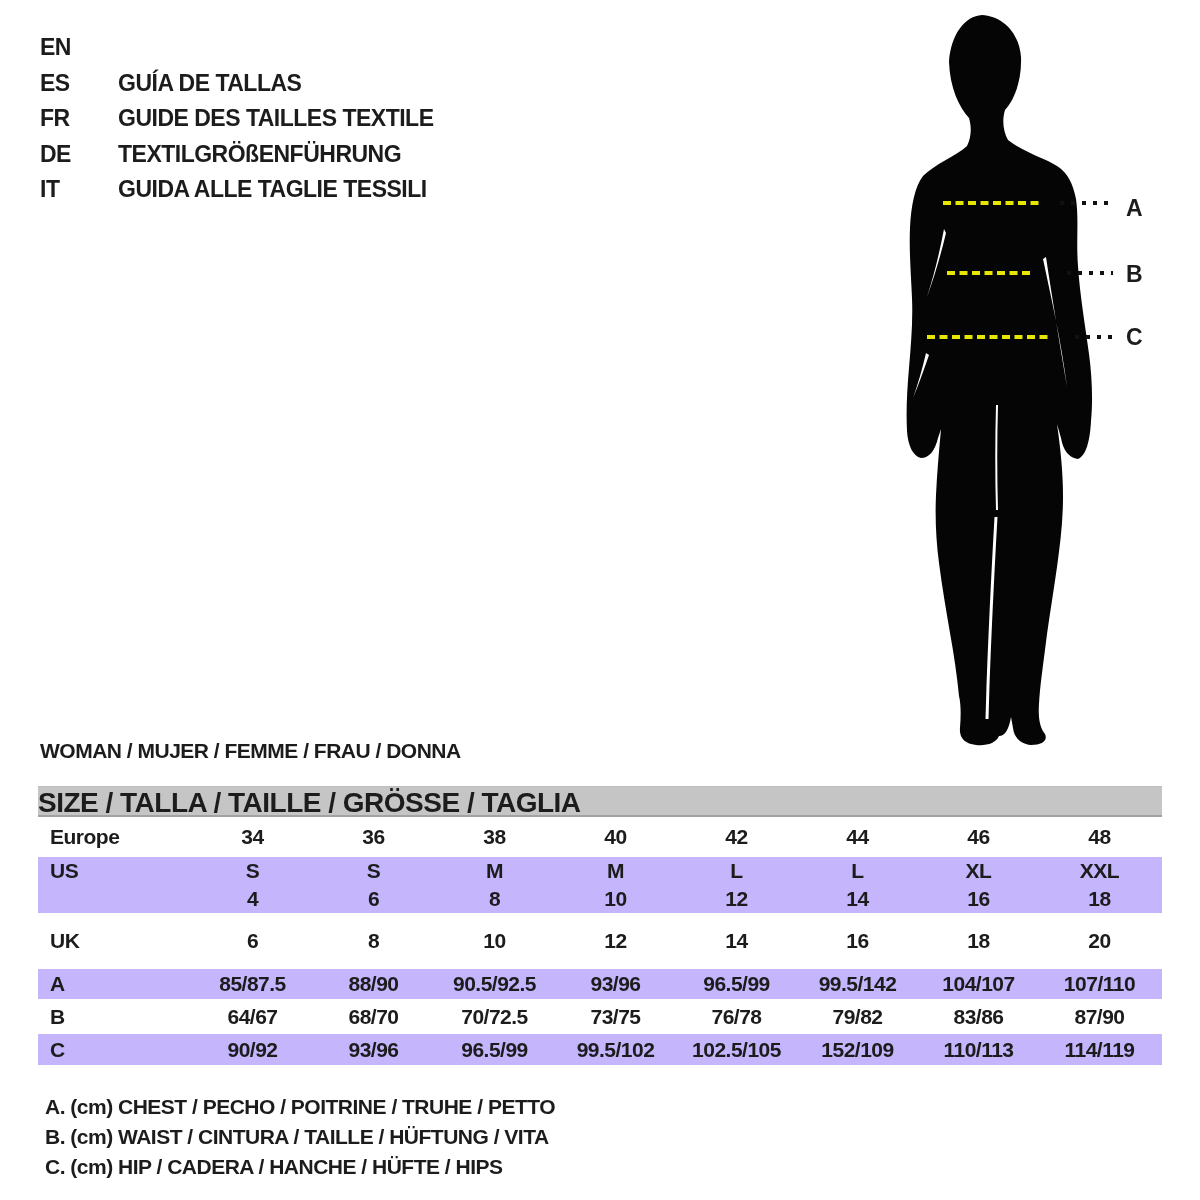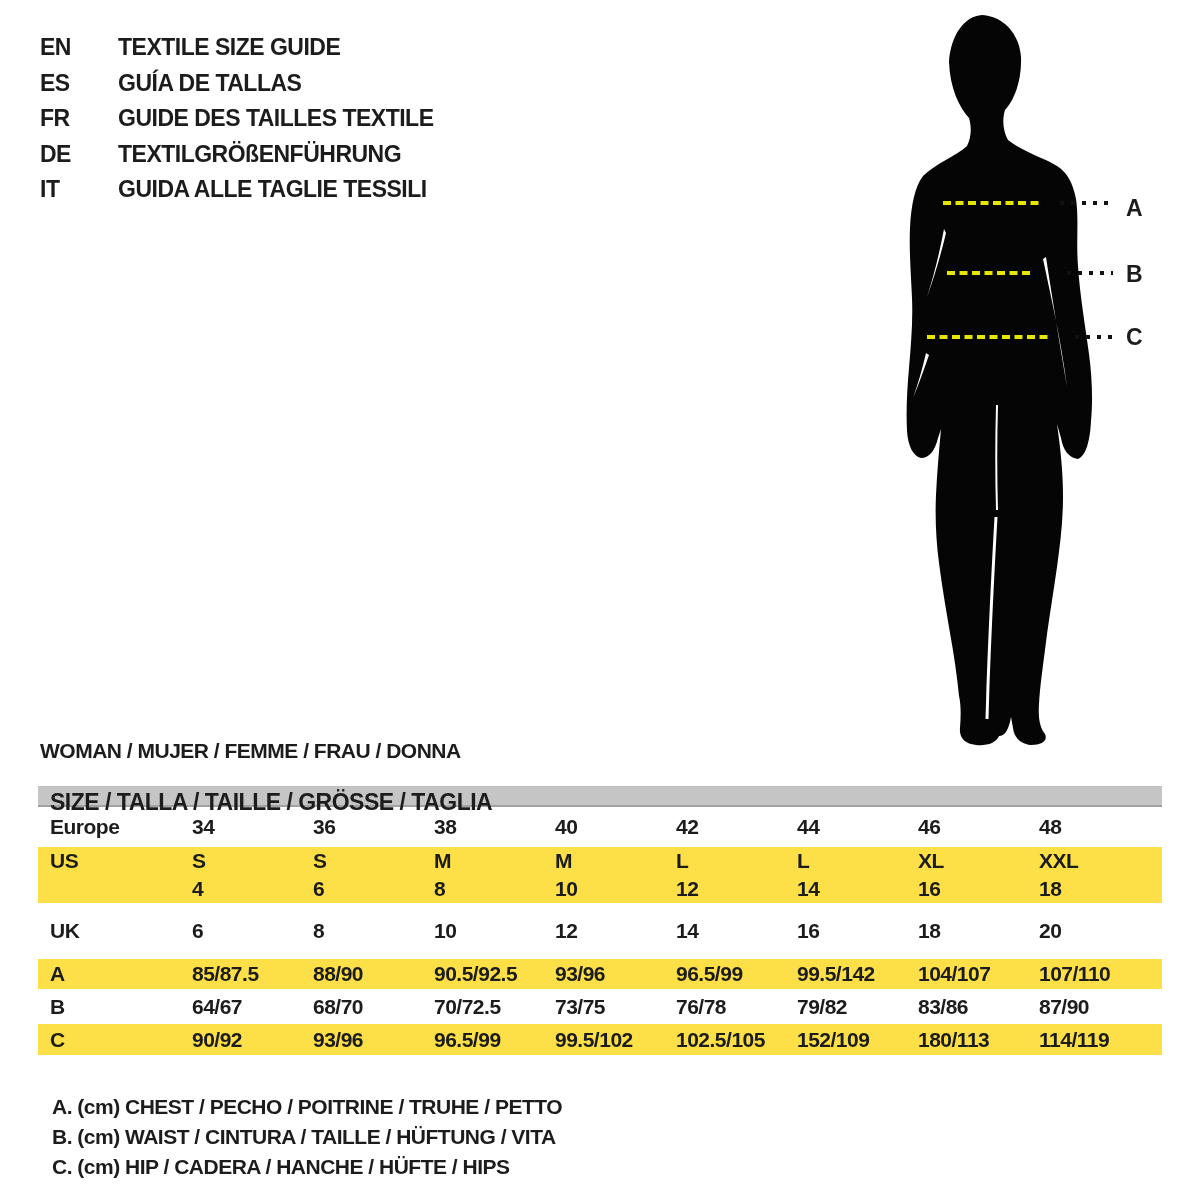--- a/index.html
+++ b/index.html
@@ -24,51 +24,50 @@
 
   
   .gender-heading{
     position:absolute;left:40px;top:739px;
     font-weight:bold;font-size:21px;letter-spacing:-0.5px;white-space:nowrap;
   }
 
   
   .size-table{position:absolute;left:38px;top:786px;width:1124px}
   .table-header{
-    height:21px;line-height:31px;background:#c5c5c5;
+    height:31px;line-height:31px;background:#c5c5c5;
     border-bottom:2px solid #a2a2a2;border-top:1px solid #bdbdbd;
-    padding-left:12px;font-weight:bold;font-size:23px;letter-spacing:-0.5px;
+    font-weight:bold;font-size:28px;letter-spacing:-0.5px;
     box-sizing:border-box;
   }
   .t-row{display:flex;align-items:center;font-weight:bold;font-size:21px;letter-spacing:-0.5px}
-  .t-row.shade{background:#fde047}
+  .t-row.shade{background:#c4b5fd}
   .t-row.row-0{height:40px}
   .t-row.row-1{height:28px}
   .t-row.row-2{height:28px}
   .t-row.row-3{height:56px}
   .t-row.row-4{height:30px}
   .t-row.row-5{height:35px}
   .t-row.row-6{height:31px}
   .t-label{width:154px;padding-left:12px;box-sizing:border-box}
-  .t-cell{width:121px;}
-
-  
-  .legend{position:absolute;left:52px;top:1092px}
+  .t-cell{width:121px;text-align:center}
+
+  
+  .legend{position:absolute;left:45px;top:1092px}
   .legend-line{
     height:30px;line-height:30px;font-weight:bold;font-size:21px;
     letter-spacing:-0.5px;white-space:nowrap;
   }
 </style>
 </head>
 <body>
 
 <div class="lang-list">
     <div class="lang-row">
       <span class="lang-code">EN</span>
-      <span class="lang-title">TEXTILE SIZE GUIDE</span>
     </div>
     <div class="lang-row">
       <span class="lang-code">ES</span>
       <span class="lang-title">GUÍA DE TALLAS</span>
     </div>
     <div class="lang-row">
       <span class="lang-code">FR</span>
       <span class="lang-title">GUIDE DES TAILLES TEXTILE</span>
     </div>
     <div class="lang-row">
@@ -196,21 +195,21 @@
         <span class="t-cell">87/90</span>
       </div>
       <div class="t-row row-6 shade">
         <span class="t-label">C</span>
         <span class="t-cell">90/92</span>
         <span class="t-cell">93/96</span>
         <span class="t-cell">96.5/99</span>
         <span class="t-cell">99.5/102</span>
         <span class="t-cell">102.5/105</span>
         <span class="t-cell">152/109</span>
-        <span class="t-cell">180/113</span>
+        <span class="t-cell">110/113</span>
         <span class="t-cell">114/119</span>
       </div>
     </div>
 </div>
 
 <div class="legend">
     <div class="legend-line">A. (cm) CHEST / PECHO / POITRINE / TRUHE / PETTO</div>
     <div class="legend-line">B. (cm) WAIST / CINTURA / TAILLE / HÜFTUNG / VITA</div>
     <div class="legend-line">C. (cm) HIP / CADERA / HANCHE / HÜFTE / HIPS</div>
   </div>

